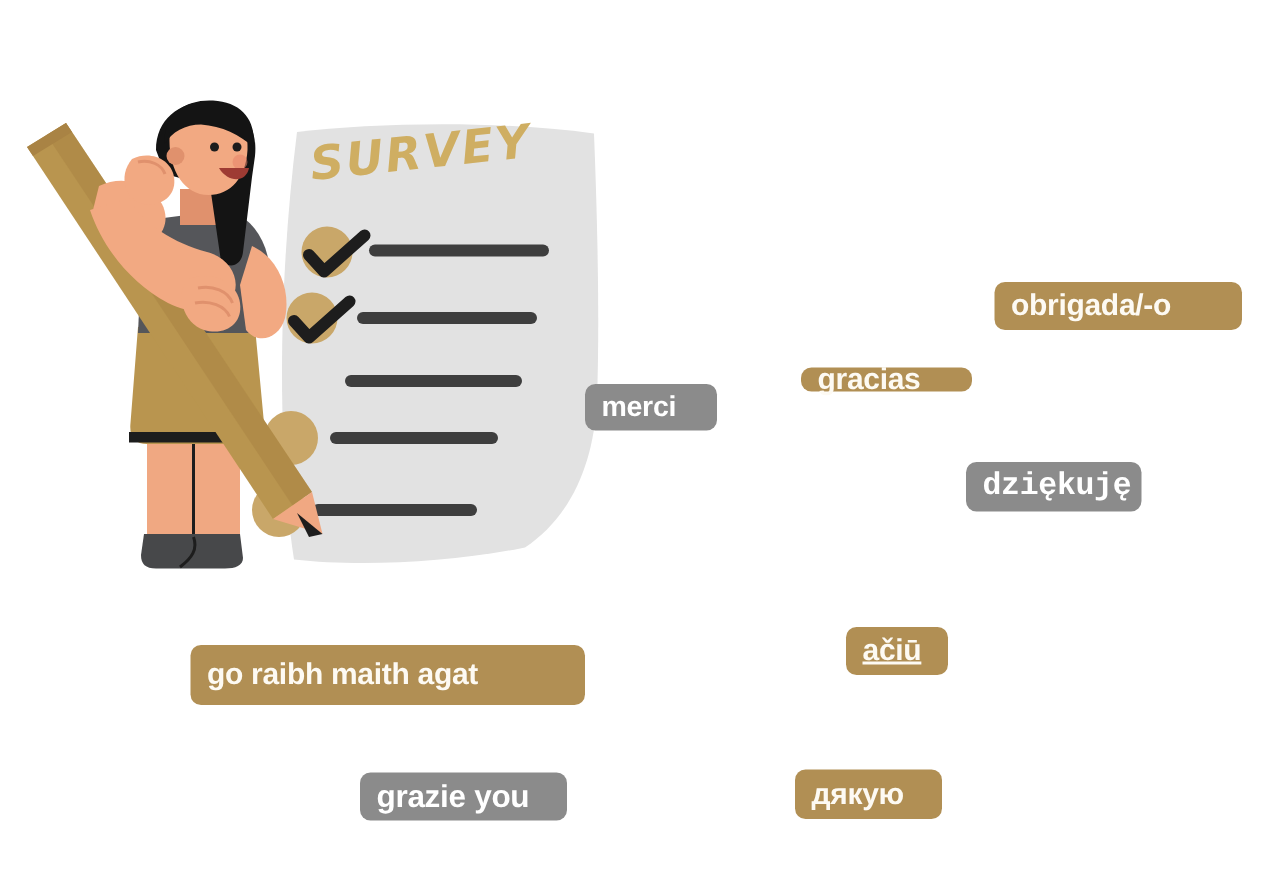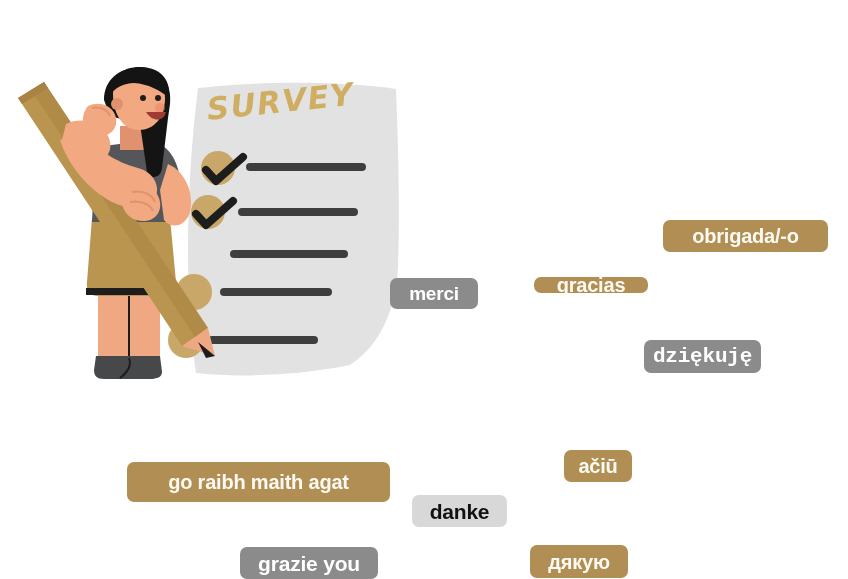--- a/index.html
+++ b/index.html
@@ -17,30 +17,29 @@
     height: 579px;
     background: #ffffff;
     overflow: hidden;
   }
 
   
   .chip {
     position: absolute;
     display: flex;
     align-items: center;
-    justify-content: center;
+    justify-content: flex-start;
     box-sizing: border-box;
     border-radius: 7px;
     font-family: "Liberation Sans", sans-serif;
     font-weight: 700;
     letter-spacing: -0.2px;
     white-space: nowrap;
     line-height: 1;
-    padding: 0 0;
-    margin-top: 32px;
+    padding: 0 11px;
   }
   .chip.gold  { background: #b18f54; color: #fdfaf3; }
   .chip.gray  { background: #8b8b8b; color: #ffffff; }
   .chip.light { background: #d8d8d8; color: #111111; }
 
   
   #illustration {
     position: absolute;
     left: 0;
     top: 60px;
@@ -173,38 +172,35 @@
                  C 122 156, 116 134, 126 126 Z" fill="#f2a982"></path>
         <path d="M132 132 C 142 130, 152 134, 155 142" stroke="#e0916d" stroke-width="2" fill="none"></path>
         <path d="M130 142 C 140 140, 150 144, 153 151" stroke="#e0916d" stroke-width="2" fill="none"></path>
       </g>
     </svg>
   </div>
 
   <div class="chip gold" style="left: 663px; top: 188px; width: 165px; height: 32px; font-size: 20px;">
       <span>obrigada/-o</span>
     </div>
-  <div class="chip gray" style="left: 390px; top: 246px; width: 88px; height: 31px; font-size: 19px;">
+  <div class="chip gray" style="left: 390px; top: 256px; width: 88px; height: 31px; font-size: 19px;">
       <span>merci</span>
     </div>
   <div class="chip gold" style="left: 534px; top: 245px; width: 114px; height: 16px; font-size: 20px;">
       <span>gracias</span>
     </div>
   <div class="chip gray" style="left: 644px; top: 308px; width: 117px; height: 33px; font-size: 21px; font-family: Liberation Mono, monospace;">
       <span>dziękuję</span>
     </div>
-  <div class="chip gold" style="left: 564px; top: 418px; width: 68px; height: 32px; font-size: 20px;">
+  <div class="chip gold" style="left: 564px; top: 418px; width: 68px; height: 32px; font-size: 20px; text-decoration: underline;">
       <span>ačiū</span>
     </div>
   <div class="chip gold" style="left: 127px; top: 430px; width: 263px; height: 40px; font-size: 20px;">
       <span>go raibh maith agat</span>
     </div>
-  <div class="chip light" style="left: 412px; top: 463px; width: 95px; height: 32px; font-size: 21px;">
-      <span>danke</span>
-    </div>
   <div class="chip gray" style="left: 240px; top: 515px; width: 138px; height: 32px; font-size: 21px;">
       <span>grazie you</span>
     </div>
   <div class="chip gold" style="left: 530px; top: 513px; width: 98px; height: 33px; font-size: 20px;">
       <span>дякую</span>
     </div>
 
 </div>
 
 </body></html>

